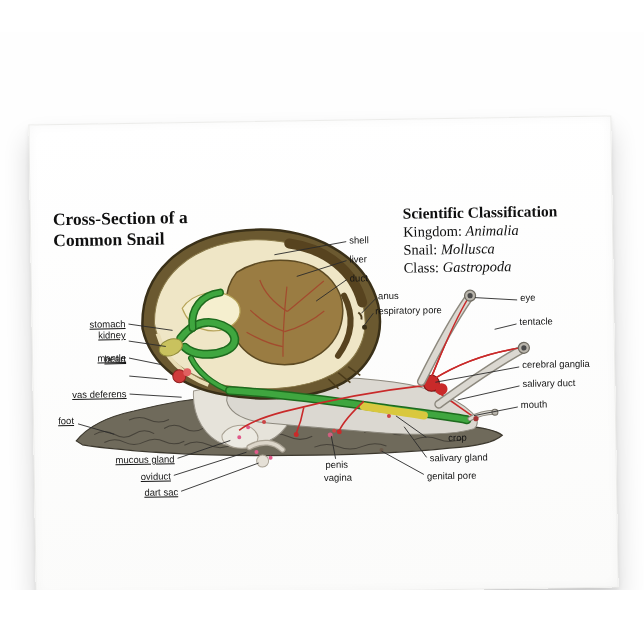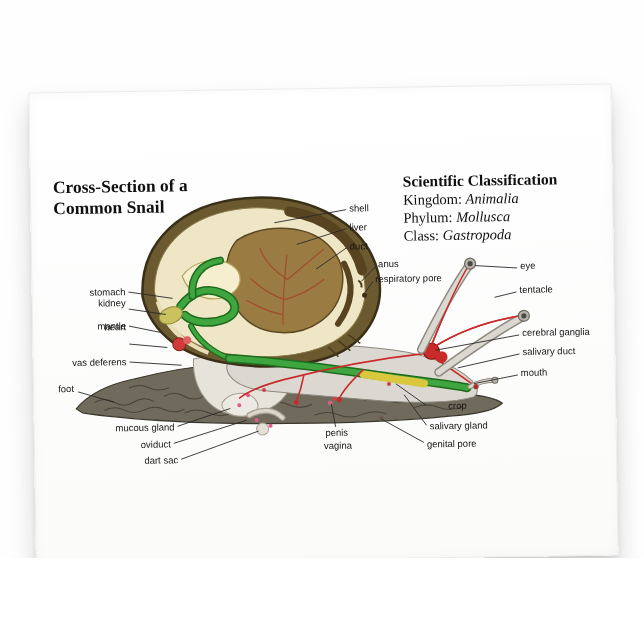--- a/index.html
+++ b/index.html
@@ -1,37 +1,37 @@
 <!DOCTYPE html>
 <html><head>
 <meta charset="utf-8">
 <style>
   html,body{margin:0;padding:0;background:#ffffff;}
   .scene{position:relative;width:644px;height:558px;background:#fefefe;overflow:hidden;
-         font-family:"Liberation Sans",sans-serif;}
+         font-family:"Liberation Sans",sans-serif;margin-top:32px;}
   .easel-foot{position:absolute;width:28px;height:34px;z-index:1;
               background:linear-gradient(#5a5854,#2e2d2b);
               border-radius:5px 5px 11px 11px;box-shadow:0 2px 3px rgba(0,0,0,.3);}
   .easel-foot.left{left:283px;top:545px;transform:rotate(-3deg);}
   .easel-foot.right{left:336px;top:545px;transform:rotate(3deg);}
   .plaque{position:absolute;left:32px;top:88px;width:581px;height:470px;z-index:2;
           background:linear-gradient(178deg,#ffffff,#fbfbfa);
           transform:rotate(-0.9deg);
           border:1px solid #ececea;
           box-shadow:0 3px 5px rgba(0,0,0,.07), 0 16px 26px rgba(0,0,0,.16),
                      inset 0 0 12px rgba(0,0,0,.03);}
   .title{position:absolute;left:22px;top:84px;font-family:"Liberation Serif",serif;
          font-weight:bold;font-size:17.5px;line-height:21px;color:#101010;}
   .classification{position:absolute;left:372px;top:84px;font-family:"Liberation Serif",serif;color:#101010;}
   .cls-heading{font-weight:bold;font-size:15.5px;line-height:19px;}
   .cls-row{font-size:14.5px;line-height:18px;}
   .cls-row .val{font-style:italic;}
   .diagram-svg{position:absolute;left:0;top:0;width:581px;height:470px;}
   .lbl{position:absolute;font-size:9.5px;line-height:11px;color:#141414;white-space:nowrap;}
-  .lbl.r{transform:translateX(-100%);}
+  .lbl.r{transform:translateX(-100%);text-decoration:underline;}
   .lbl.c{transform:translateX(-50%);}
 </style>
 </head>
 <body>
 
 <div class="scene">
 
   <div class="easel-foot left"></div>
   <div class="easel-foot right"></div>
 
@@ -190,21 +190,21 @@
     </svg>
 
     <div class="title">
       <div>Cross-Section of a</div>
       <div>Common Snail</div>
     </div>
 
     <div class="classification">
       <div class="cls-heading">Scientific Classification</div>
       <div class="cls-row"><span>Kingdom:</span> <span class="val">Animalia</span></div>
-      <div class="cls-row"><span>Phylum:</span> <span class="val">Mollusca</span></div>
+      <div class="cls-row"><span>Snail:</span> <span class="val">Mollusca</span></div>
       <div class="cls-row"><span>Class:</span> <span class="val">Gastropoda</span></div>
     </div>
 
     <span class="lbl" style="left:318px;top:114px">shell</span>
     <span class="lbl" style="left:318px;top:133px">liver</span>
     <span class="lbl" style="left:318px;top:152px">duct</span>
     <span class="lbl" style="left:346px;top:170px">anus</span>
     <span class="lbl" style="left:343px;top:185px">respiratory pore</span>
     <span class="lbl" style="left:488px;top:174px">eye</span>
     <span class="lbl" style="left:487px;top:198px">tentacle</span>

